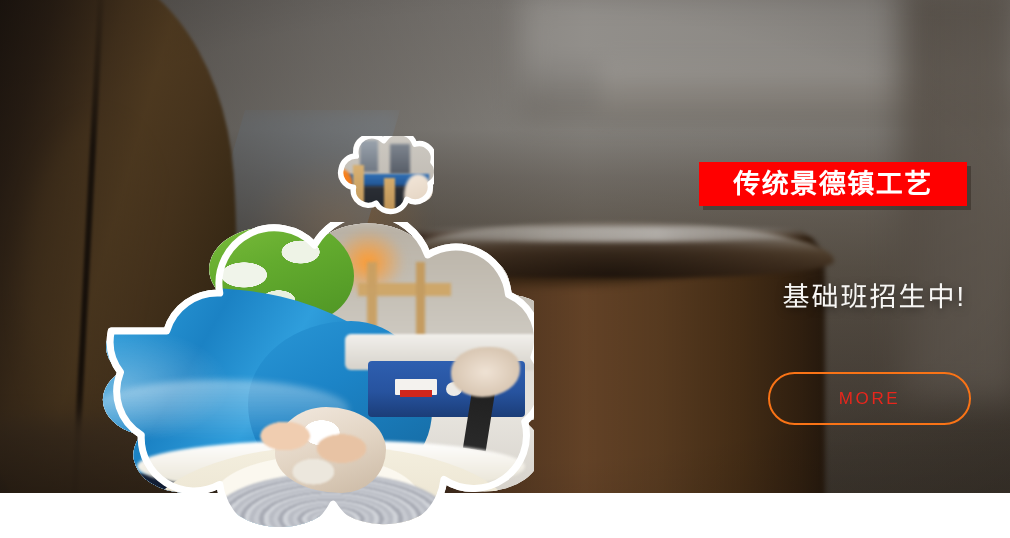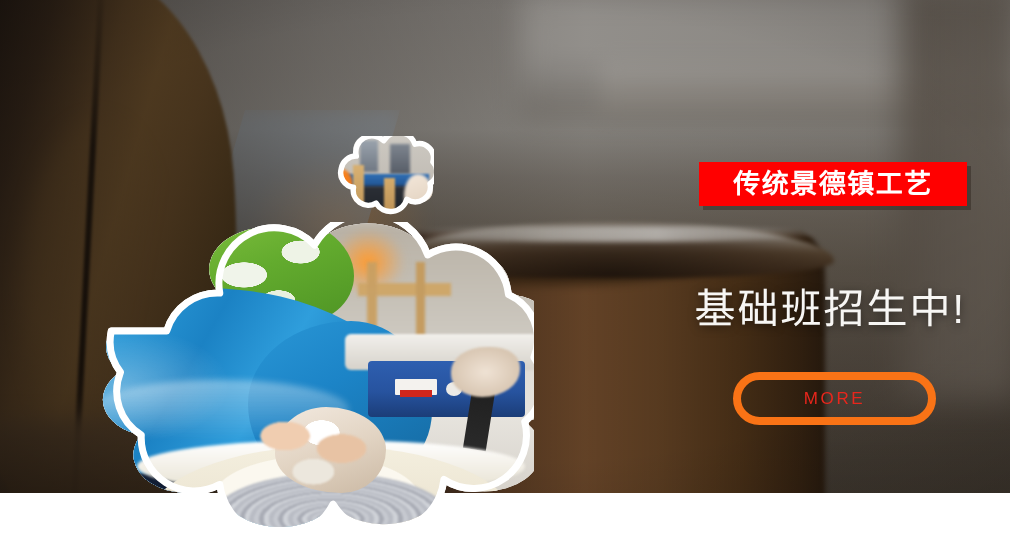--- a/index.html
+++ b/index.html
@@ -159,28 +159,28 @@
   }
 
   .headline{
     position:absolute; right:44px; top:197px;
     font-size:42px; font-weight:700; color:#ffffff;
     letter-spacing:1px; white-space:nowrap;
     text-shadow:0 2px 9px rgba(0,0,0,.5);
   }
   .subline{
     position:absolute; right:44px; top:275px;
-    font-size:41px; font-weight:300; color:#f7f6f4;
+    font-size:27px; font-weight:300; color:#f7f6f4;
     letter-spacing:2px; white-space:nowrap;
     text-shadow:0 2px 9px rgba(0,0,0,.5);
   }
 
   .more-btn{
-    position:absolute; left:733px; top:372px; width:203px; height:53px;
-    border:8px solid #f97316; border-radius:27px;
+    position:absolute; left:768px; top:372px; width:203px; height:53px;
+    border:2px solid #f97316; border-radius:27px;
     background:transparent; cursor:pointer;
     display:flex; align-items:center; justify-content:center;
   }
   .more-btn span{
     font-size:17px; font-weight:400; color:#e8261c; letter-spacing:2.6px;
   }
 
   
   
   .cloud-big{

